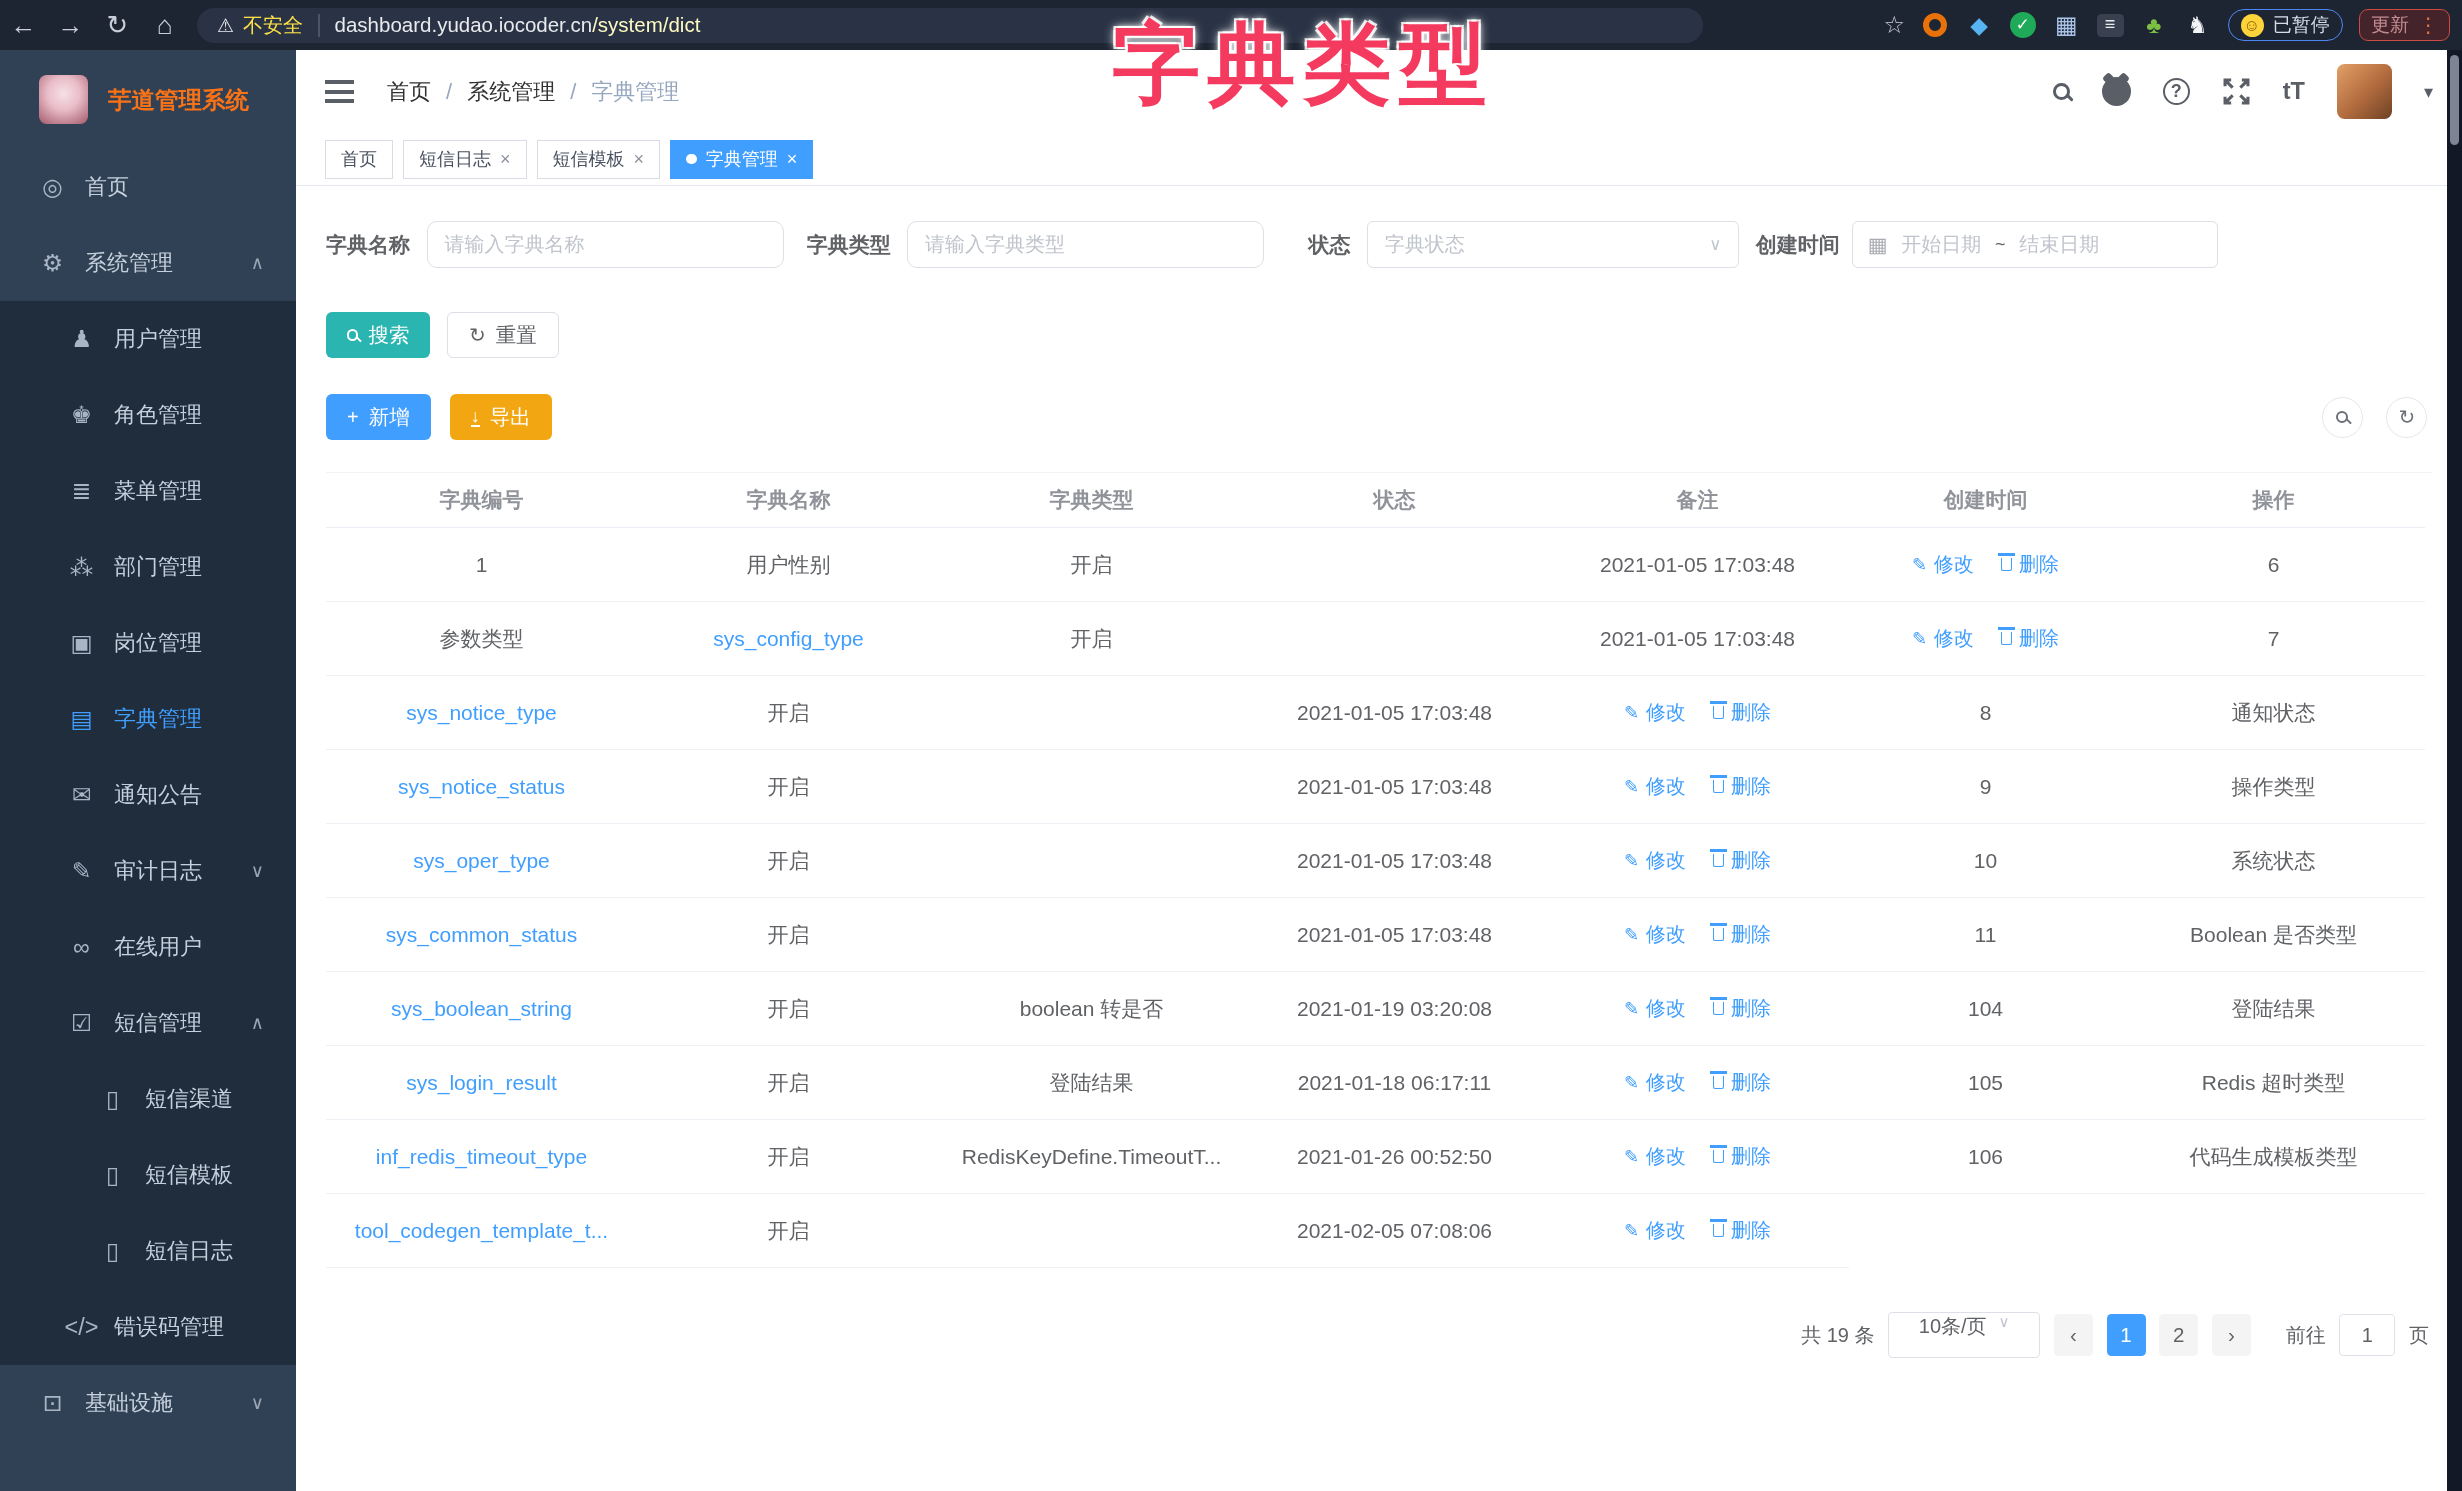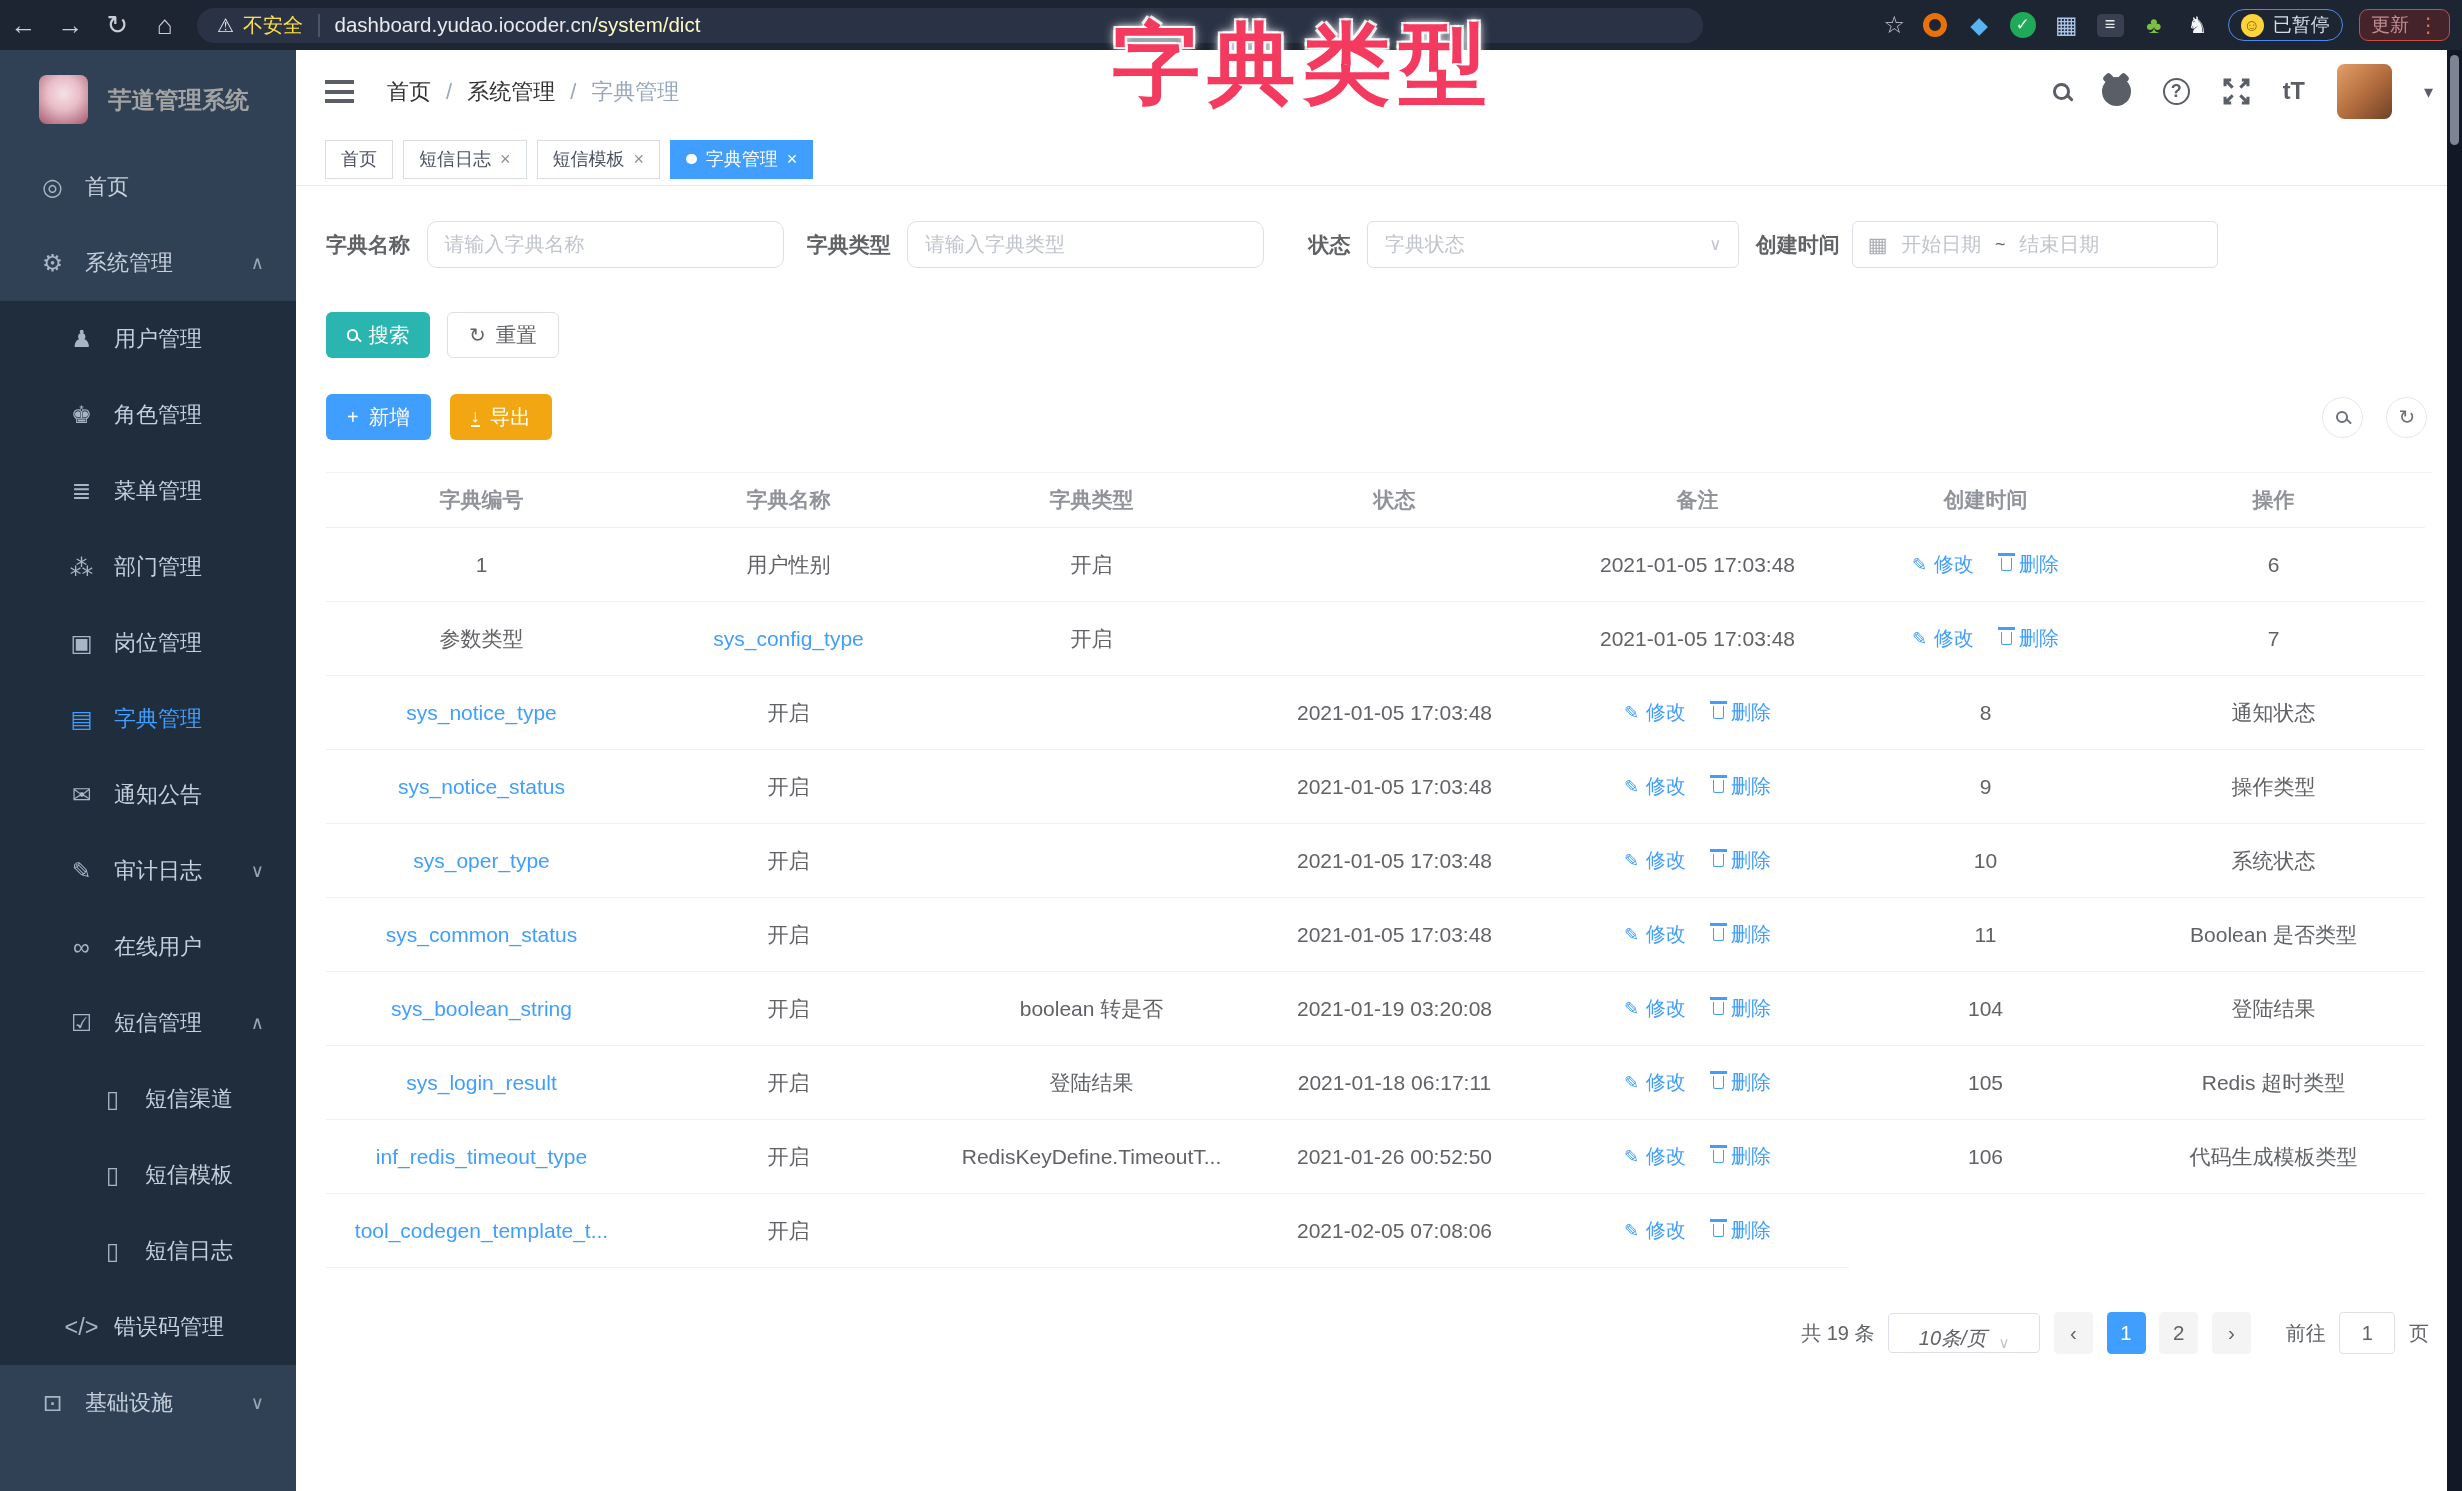--- a/index.html
+++ b/index.html
@@ -35,21 +35,21 @@
     color:#f43b5f;letter-spacing:7.6px;
     text-shadow:0 0 6px #fff,0 0 12px #fff,2.3px 2.3px 0 rgba(255,255,255,.85),-2.3px -2.3px 0 rgba(255,255,255,.85),2.3px -2.3px 0 rgba(255,255,255,.85),-2.3px 2.3px 0 rgba(255,255,255,.85);}
 
   
   .app{position:absolute;top:50px;left:0;right:0;bottom:0;display:flex;background:#fff;}
 
   
   .sidebar{width:296px;flex-shrink:0;background:#304156;}
   .logo-row{height:99px;display:flex;align-items:center;padding-left:39px;gap:20px;}
   .logo-avatar{width:49px;height:49px;border-radius:7.6px;background:radial-gradient(circle at 50% 38%,#f5e1e7 0%,#e9bcc8 42%,#a2596b 100%);}
-  .logo-title{color:#a3a3a3;font-size:23.5px;font-weight:bold;}
+  .logo-title{color:#f97316;font-size:23.5px;font-weight:bold;}
   .menu-item{height:76px;display:flex;align-items:center;gap:15px;font-size:22px;color:#c6d0dc;position:relative;cursor:pointer;}
   .menu-item.l1{padding-left:35px;}
   .menu-item.l2{padding-left:64px;}
   .menu-item.l3{padding-left:95px;}
   .submenu{background:#1f2d3d;}
   .menu-glyph{width:35px;text-align:center;font-size:23.5px;color:#a9b5c4;}
   .menu-item.active,.menu-item.active .menu-glyph{color:#409eff;}
   .chevron{position:absolute;right:32px;font-size:18px;color:#9aa6b4;}
 
   
@@ -113,21 +113,21 @@
   .td{height:74px;display:flex;align-items:center;justify-content:center;font-size:21px;color:#606266;border-bottom:0.8px solid #eef0f6;text-align:center;}
   .link{color:#409eff;}
   .ops{display:flex;gap:27px;}
   .op{display:flex;align-items:center;gap:6.8px;color:#409eff;font-size:20px;cursor:pointer;}
   .edit-glyph{font-size:18px;}
   .trash{width:11.4px;height:13px;border:1.5px solid #409eff;border-top:none;border-radius:0 0 2.3px 2.3px;position:relative;display:inline-block;}
   .trash::before{content:"";position:absolute;top:-4.6px;left:-3.8px;right:-3.8px;height:2.3px;background:#409eff;}
 
   
   .pagination{display:flex;align-items:center;justify-content:flex-end;gap:13.7px;margin-top:44px;font-size:20px;color:#606266;padding-right:3px;}
-  .psel{width:152px;height:40px;border:1.5px solid #dcdfe6;border-radius:4.6px;display:flex;align-items:flex-end;justify-content:center;gap:12px;font-style:italic;}
+  .psel{width:152px;height:46px;border:1.5px solid #dcdfe6;border-radius:4.6px;display:flex;align-items:flex-start;justify-content:center;gap:12px;}
   .psel .sel-caret{color:#c0c4cc;font-size:15px;}
   .pbtn{min-width:39px;height:42px;background:#f4f4f5;border-radius:4.6px;display:flex;align-items:center;justify-content:center;font-size:20.5px;color:#606266;cursor:pointer;padding:0 6px;}
   .pbtn.active{background:#409eff;color:#fff;}
   .goto-input{width:56px;height:42px;border:1.5px solid #dcdfe6;border-radius:4.6px;text-align:center;font-size:20px;color:#606266;outline:none;}
 
   
   .scrollbar{position:absolute;top:50px;right:0;width:15px;bottom:0;background:#121826;z-index:20;}
   .scroll-thumb{position:absolute;top:4.6px;left:3px;width:9px;height:90px;background:#7d8594;border-radius:4.6px;}
 </style>
 </head>

